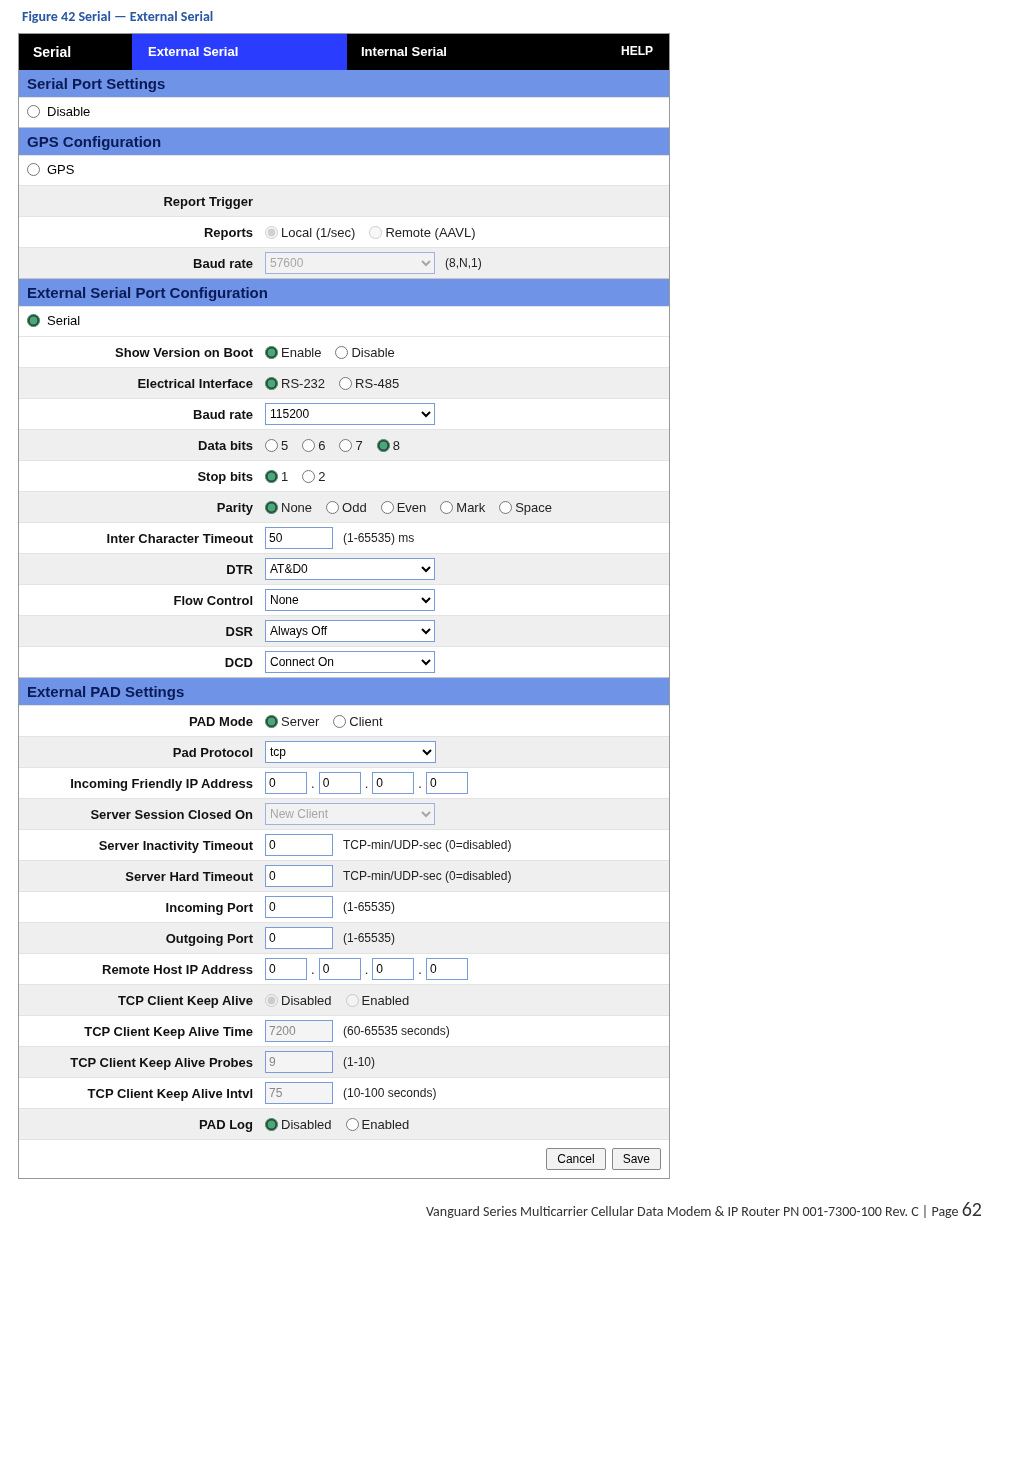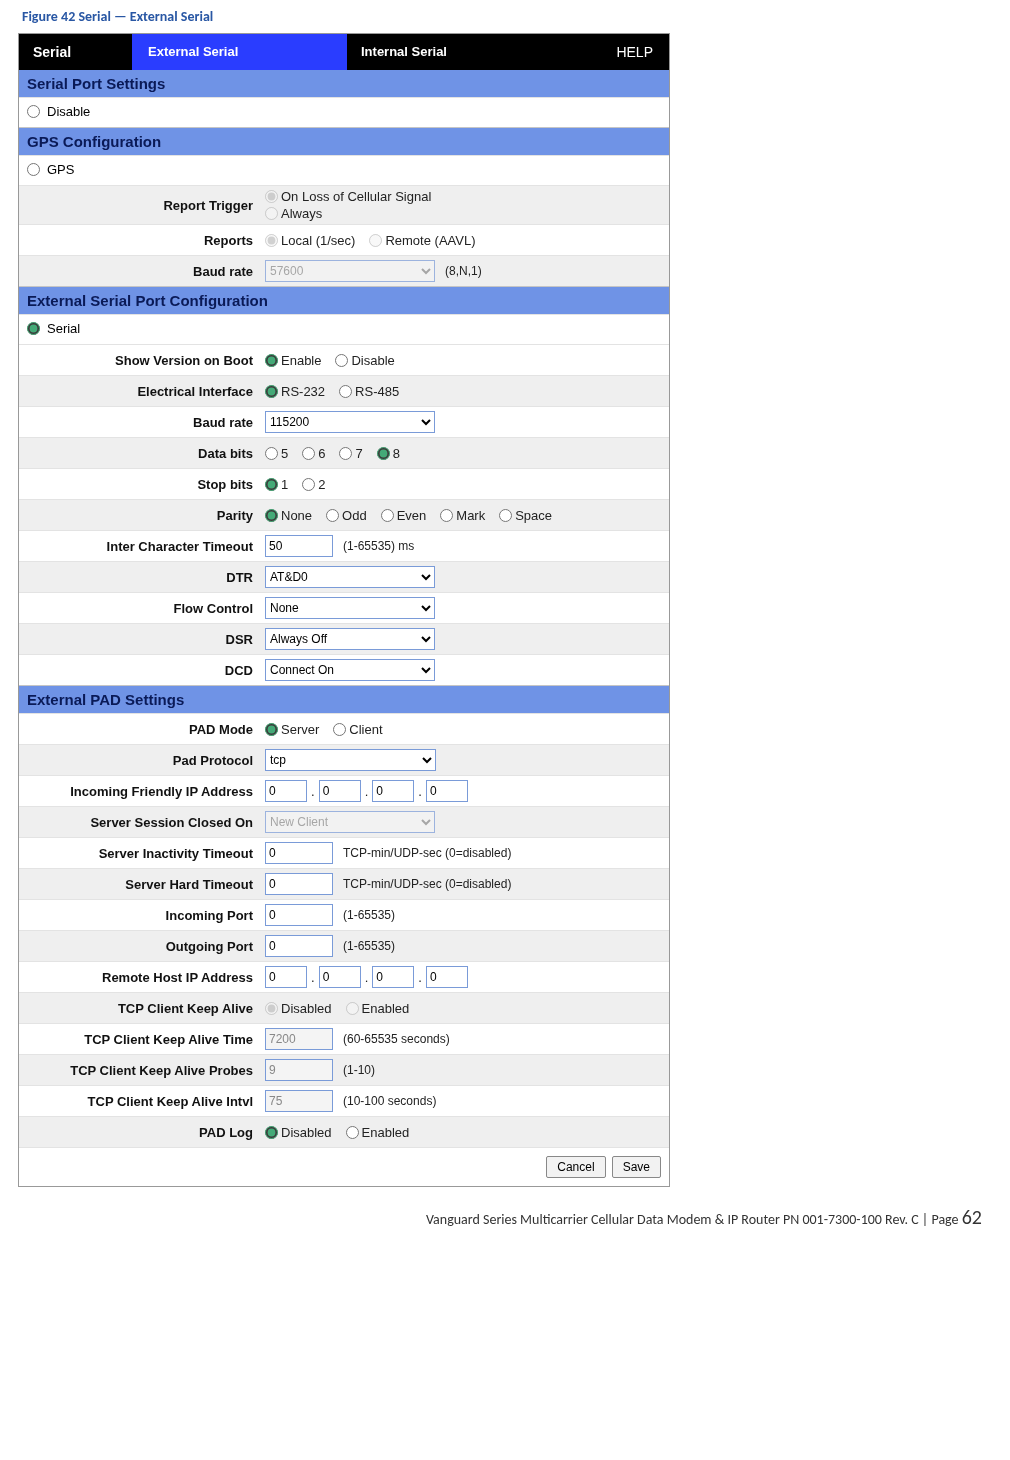--- a/index.html
+++ b/index.html
@@ -36,21 +36,21 @@
   .tabbar .tab {
     padding: 10px 14px;
     color: #fff;
     font-weight: bold;
     font-size: 14px;
   }
   .tabbar .tab.serial { width: 85px; }
   .tabbar .tab.ext { background: #2a3dff; color:#fff; width: 185px; font-size:13px;padding-left:16px; }
   .tabbar .tab.int { width: 185px; font-size:13px; }
   .tabbar .spacer { flex:1; }
-  .tabbar .help { padding:10px 16px; font-weight:normal; font-size:14px;text-align:center; }
+  .tabbar .help { padding:10px 16px; font-weight:bold; font-size:12px;text-align:center; }
   
   .section-h {
     background: #6f93e6;
     color: #0a1a57;
     font-weight: bold;
     padding: 5px 8px;
     font-size: 15px;
     border-top:1px solid #c5c5c5;
   }
   .section-h.first { border-top:none; }
@@ -161,32 +161,20 @@
     <div class="section-h">GPS Configuration</div>
     <div class="full-row">
       <label class="rb">
           <input type="radio" style=""> 
           <span>GPS</span>
         </label>
     </div>
 
     <div class="row alt">
       <div class="label">Report Trigger</div>
-      <div class="val">
-        <div class="stack">
-          <label class="rb gray">
-              <input type="radio" checked="" disabled="" style=""> 
-              <span>On Loss of Cellular Signal</span>
-            </label>
-          <label class="rb gray">
-              <input type="radio" disabled="" style=""> 
-              <span>Always</span>
-            </label>
-        </div>
-      </div>
     </div>
     <div class="row">
       <div class="label">Reports</div>
       <div class="val">
         <label class="rb gray">
             <input type="radio" checked="" disabled="" style=""> 
             <span>Local (1/sec)</span>
           </label>
         <label class="rb gray">
             <input type="radio" disabled="" style=""> 

